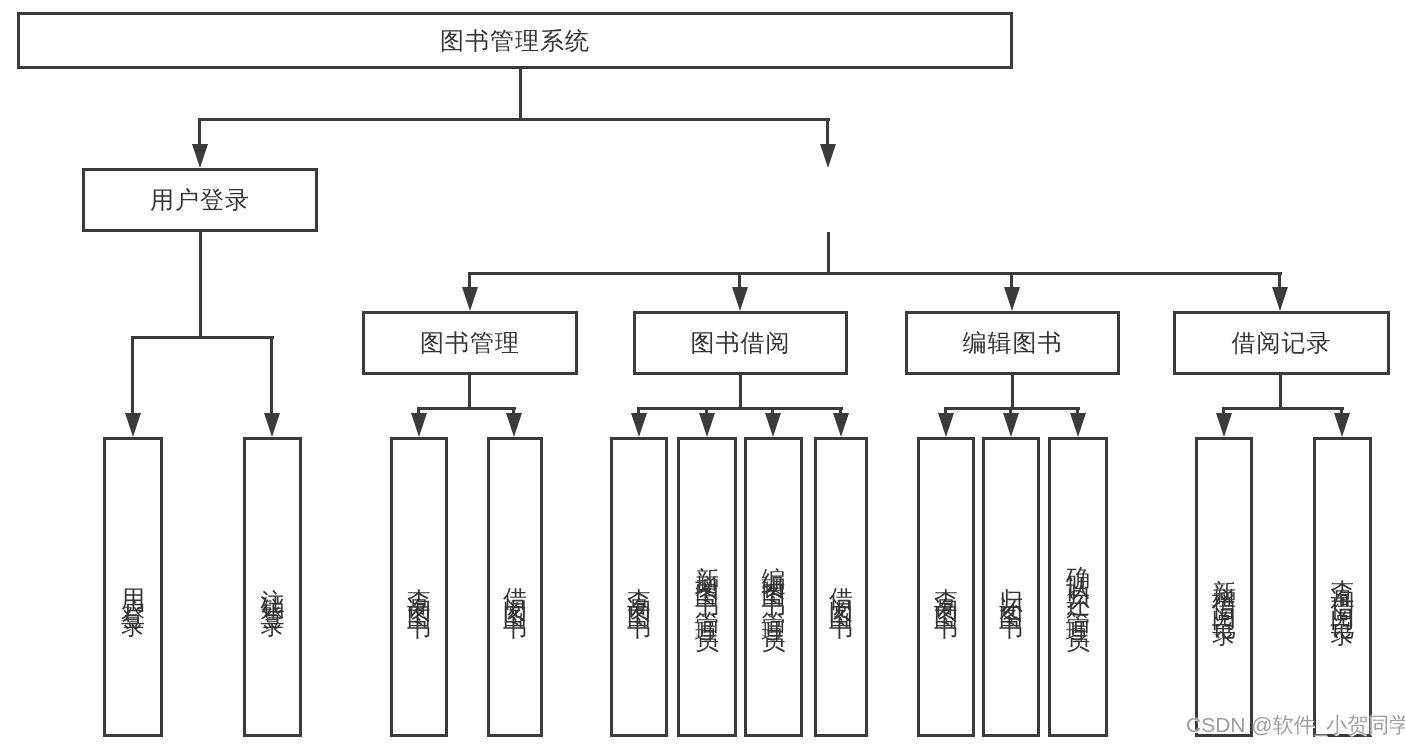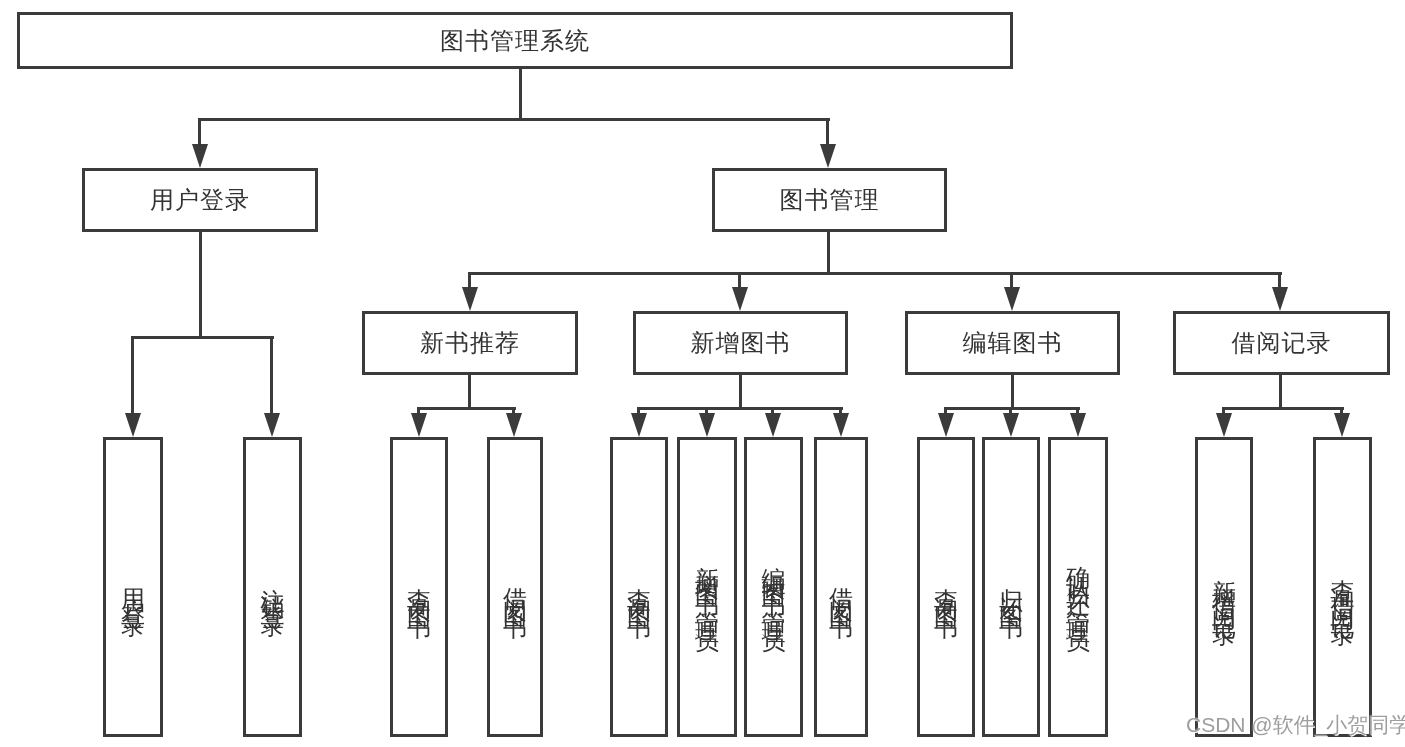--- a/index.html
+++ b/index.html
@@ -99,41 +99,38 @@
   </div>
 
   <div class="vline" style="left:519px; top:69px; height:49px;"></div>
   <div class="hline" style="left:199px; top:118px; width:631px;"></div>
   <div class="arrow" style="left:192px; top:118px; height:50px;"></div>
   <div class="arrow" style="left:820px; top:118px; height:50px;"></div>
 
   <div class="node" style="left:82px; top:168px; width:236px; height:64px;">
     <span>用户登录</span>
   </div>
-  <div class="node" style="left:712px; top:168px; width:235px; height:64px;">
-    <span>图书管理</span>
-  </div>
 
   <div class="vline" style="left:199px; top:232px; height:107px;"></div>
   <div class="hline" style="left:131px; top:336px; width:143px;"></div>
   <div class="arrow" style="left:125px; top:336px; height:101px;"></div>
   <div class="arrow" style="left:264px; top:336px; height:101px;"></div>
 
   <div class="vline" style="left:827px; top:232px; height:43px;"></div>
   <div class="hline" style="left:468px; top:272px; width:814px;"></div>
   <div class="arrow" style="left:462px; top:272px; height:39px;"></div>
   <div class="arrow" style="left:732px; top:272px; height:39px;"></div>
   <div class="arrow" style="left:1004px; top:272px; height:39px;"></div>
   <div class="arrow" style="left:1272px; top:272px; height:39px;"></div>
 
   <div class="node" style="left:362px; top:311px; width:216px; height:64px;">
-    <span>新书推荐</span>
+    <span>图书管理</span>
   </div>
   <div class="node" style="left:633px; top:311px; width:215px; height:64px;">
-    <span>新增图书</span>
+    <span>图书借阅</span>
   </div>
   <div class="node" style="left:905px; top:311px; width:215px; height:64px;">
     <span>编辑图书</span>
   </div>
   <div class="node" style="left:1173px; top:311px; width:217px; height:64px;">
     <span>借阅记录</span>
   </div>
 
   <div class="vline" style="left:468px; top:375px; height:35px;"></div>
   <div class="hline" style="left:418px; top:407px; width:98px;"></div>

